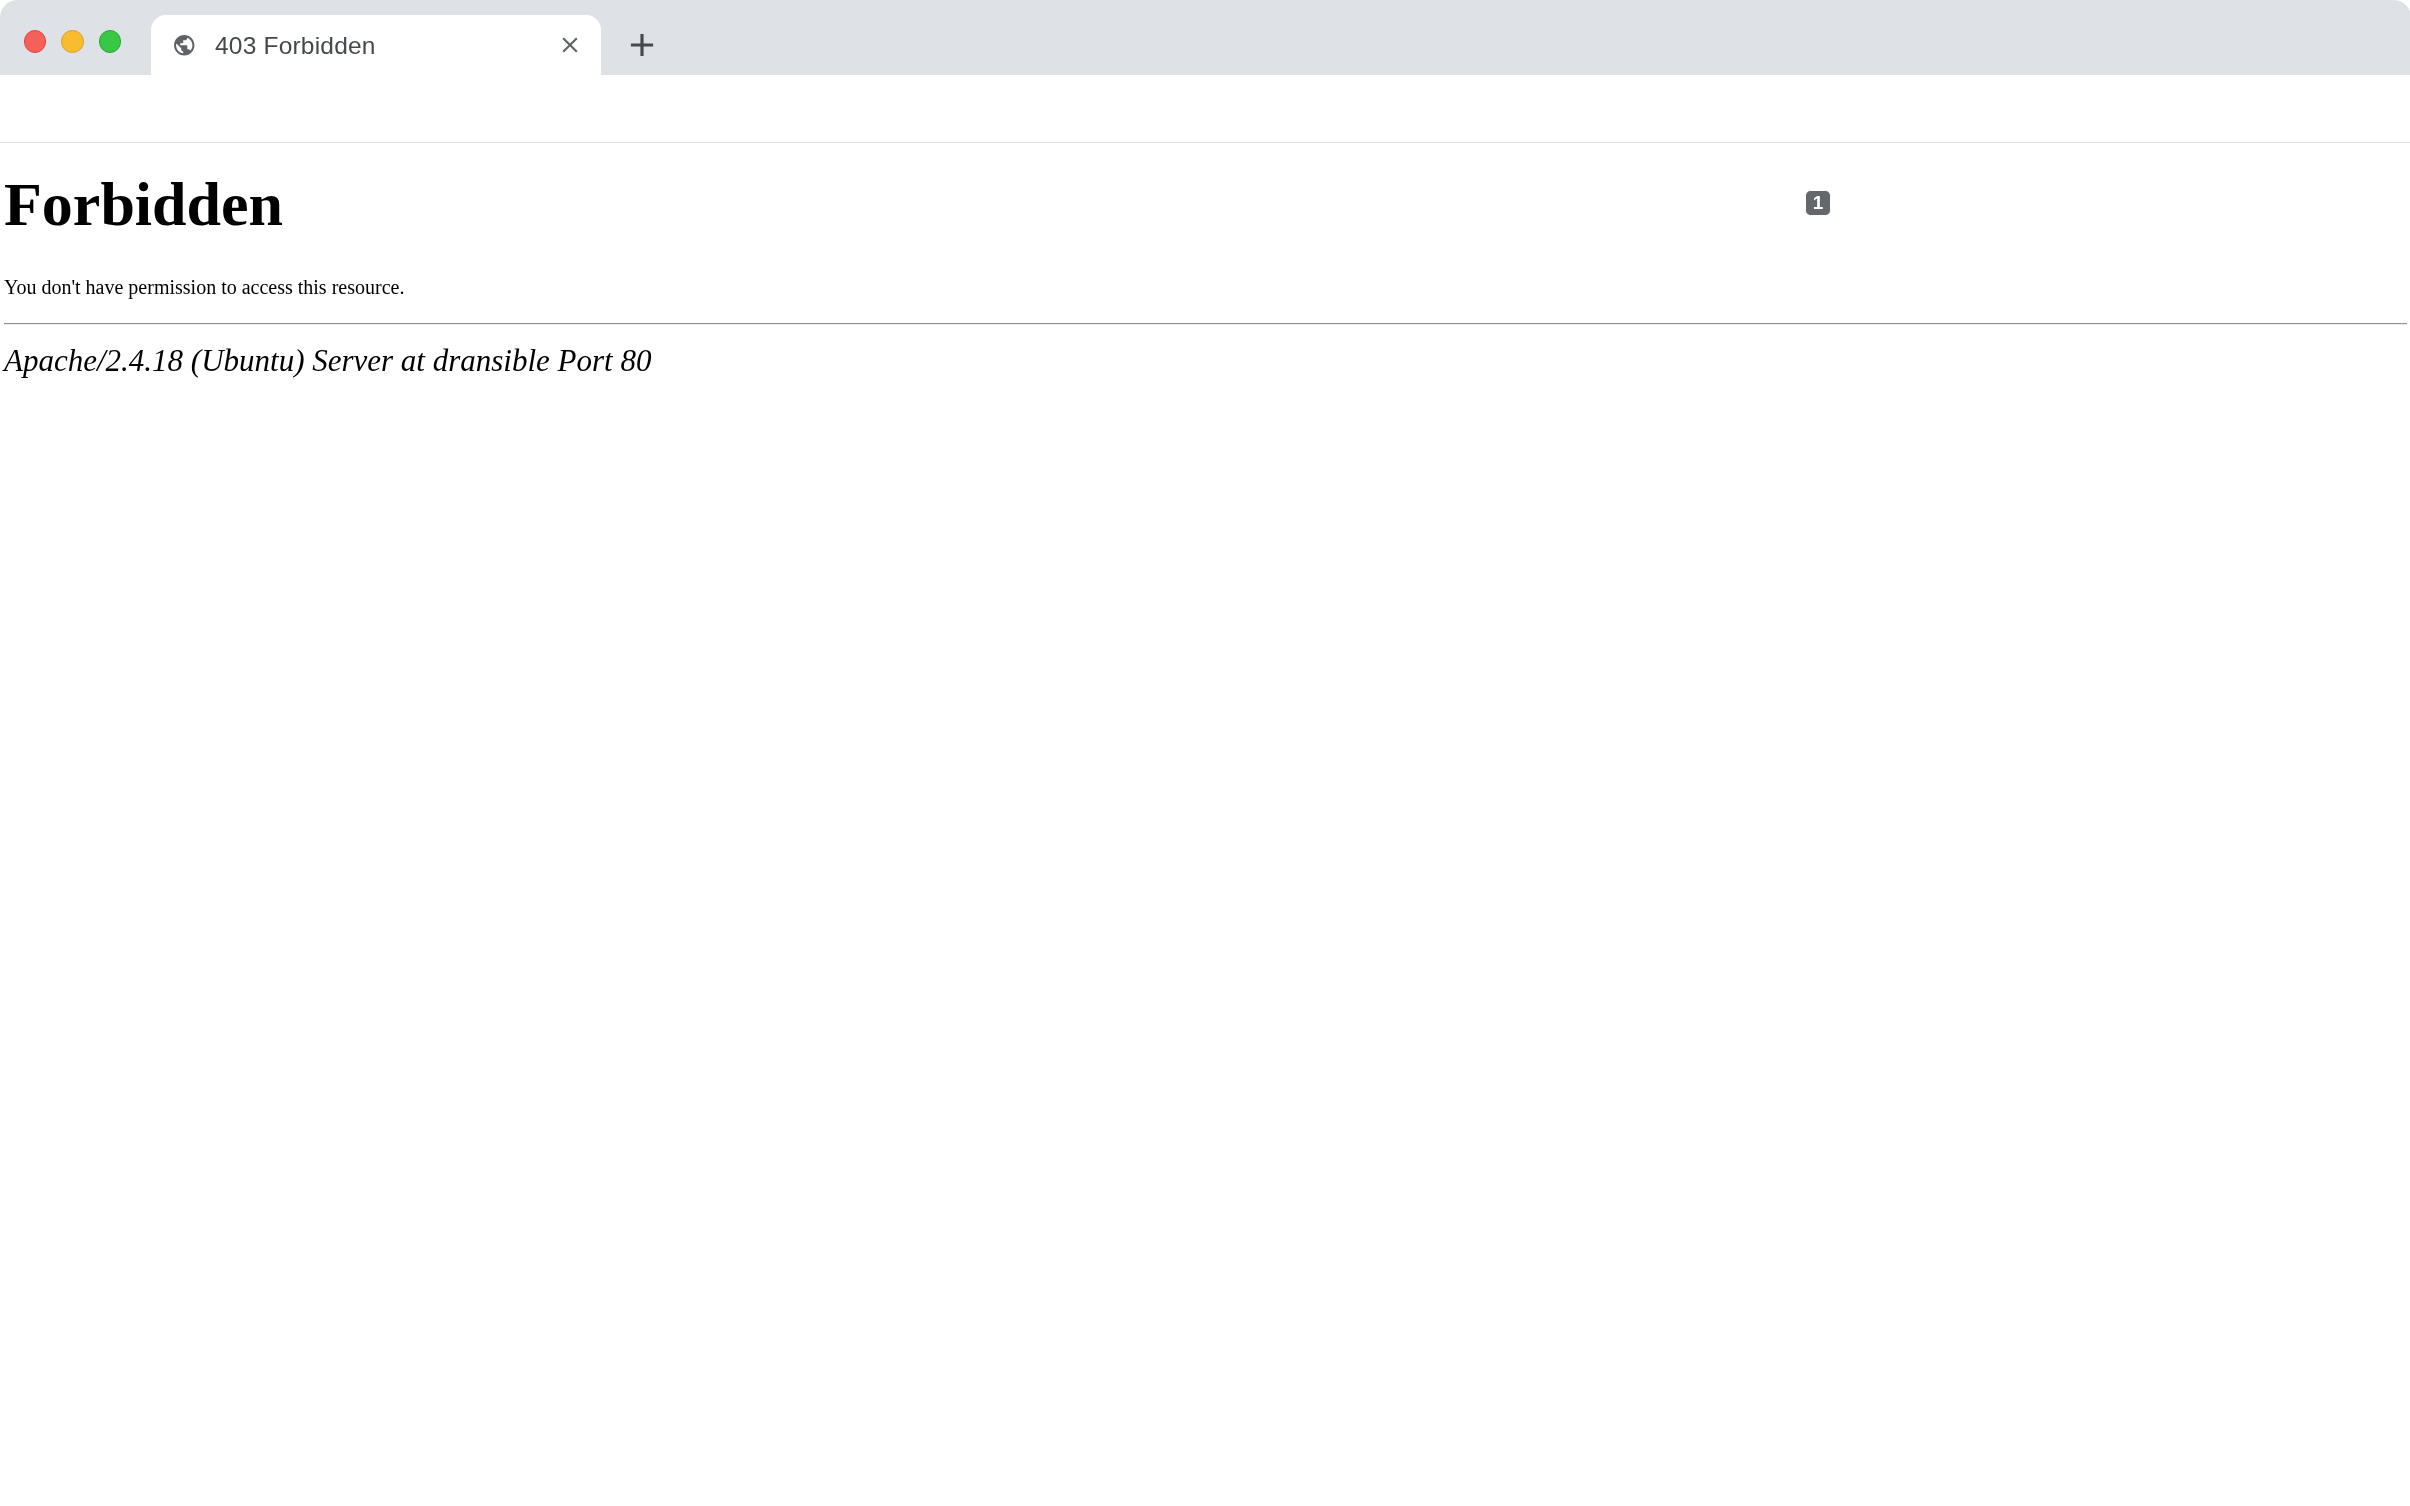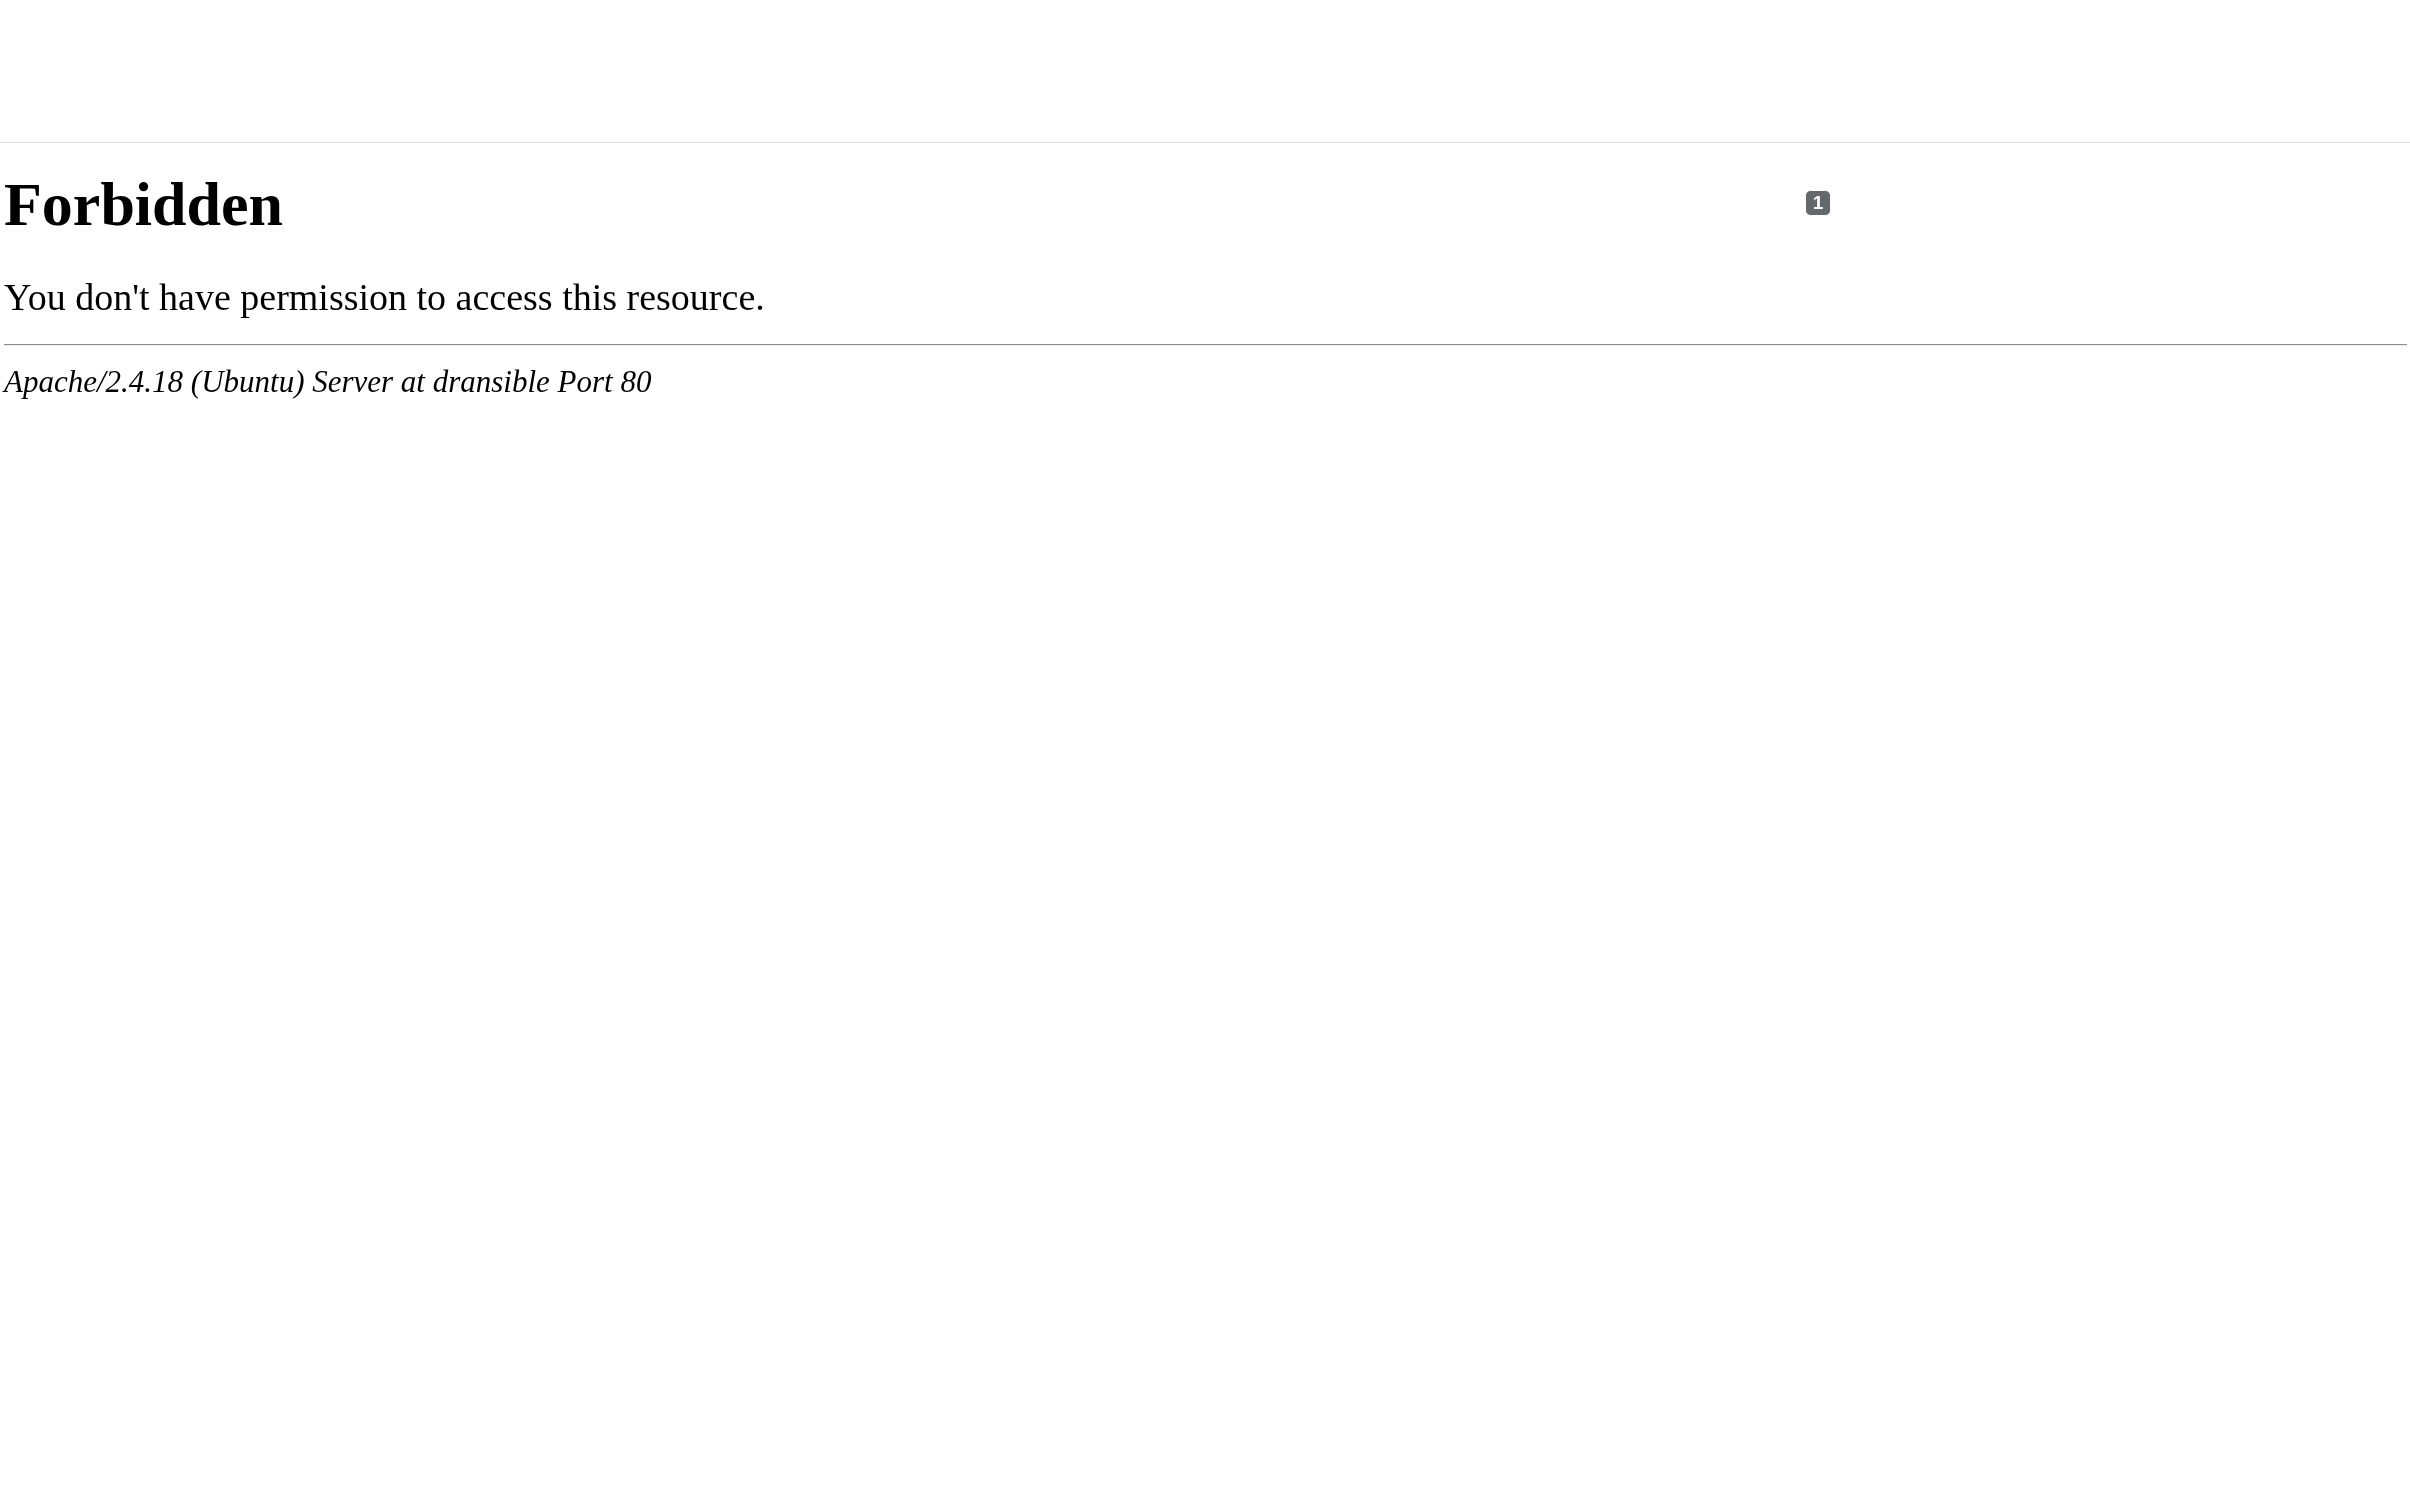--- a/index.html
+++ b/index.html
@@ -60,30 +60,57 @@
   .update-btn { margin-left: 14px; width: 41px; height: 41px; border-radius: 50%;
                 background: #F19E31; display: flex; align-items: center; justify-content: center;
                 cursor: pointer; }
 
   
   .page { position: absolute; left: 0; top: 145px; width: 2411px; height: 1362px;
           background: #ffffff; padding: 0 4px; font-family: "Liberation Serif", serif;
           color: #000000; }
   .page h1 { margin: 24.5px 0 0 0; font-size: 62px; font-weight: bold; line-height: 1.1;
              font-family: "Liberation Serif", serif; }
-  .page p { margin: 38px 0 0 0; font-size: 38px; line-height: 1.15; }
+  .page p { margin: 38px 0 0 0; font-size: 20px; line-height: 1.15; }
   .page hr { margin: 24.5px 0 0 0; border: none; height: 0;
              border-top: 1.9px solid #8F8F8F; border-bottom: 1.9px solid #ECECEC; }
   .page address { margin: 17px 0 8px 0; font-size: 31px; font-style: italic; line-height: 1.2; }
 </style>
 </head>
 <body>
 
 <div class="window">
 
+  <div class="tabstrip">
+    <div class="traffic-lights">
+      <span class="traffic-btn traffic-close"></span>
+      <span class="traffic-btn traffic-minimize"></span>
+      <span class="traffic-btn traffic-zoom"></span>
+    </div>
+
+    <div class="tab">
+      <span class="tab-favicon">
+        <svg viewBox="0 0 24 24" width="24.5" height="24.5">
+          <path fill="#5F6368" d="M12 2C6.48 2 2 6.48 2 12s4.48 10 10 10 10-4.48 10-10S17.52 2 12 2zm-1 17.93c-3.95-.49-7-3.85-7-7.93 0-.62.08-1.21.21-1.79L9 15v1c0 1.1.9 2 2 2v1.93zm6.9-2.54c-.26-.81-1-1.39-1.9-1.39h-1v-3c0-.55-.45-1-1-1H8v-2h2c.55 0 1-.45 1-1V7h2c1.1 0 2-.9 2-2v-.41c2.93 1.19 5 4.06 5 7.41 0 2.08-.8 3.97-2.1 5.39z"></path>
+        </svg>
+      </span>
+      <span class="tab-title">403 Forbidden</span>
+      <span class="tab-close">
+        <svg viewBox="0 0 24 24" width="26" height="26">
+          <path fill="#5F6368" d="M19 6.41 17.59 5 12 10.59 6.41 5 5 6.41 10.59 12 5 17.59 6.41 19 12 13.41 17.59 19 19 17.59 13.41 12z"></path>
+        </svg>
+      </span>
+    </div>
+
+    <span class="newtab-btn">
+      <svg viewBox="0 0 24 24" width="38" height="38">
+        <path fill="#45484C" d="M19 13h-6v6h-2v-6H5v-2h6V5h2v6h6v2z"></path>
+      </svg>
+    </span>
+  </div>
 
   <div class="toolbar">
     <span class="nav-btn nav-back">
       <svg viewBox="0 0 24 24" width="36" height="36">
         <path fill="#5F6368" d="M20 11H7.83l5.59-5.59L12 4l-8 8 8 8 1.41-1.41L7.83 13H20v-2z"></path>
       </svg>
     </span>
     <span class="nav-btn nav-forward">
       <svg viewBox="0 0 24 24" width="36" height="36">
         <path fill="#BBBEC3" d="M4 13h12.17l-5.59 5.59L12 20l8-8-8-8-1.41 1.41L16.17 11H4v2z"></path>

